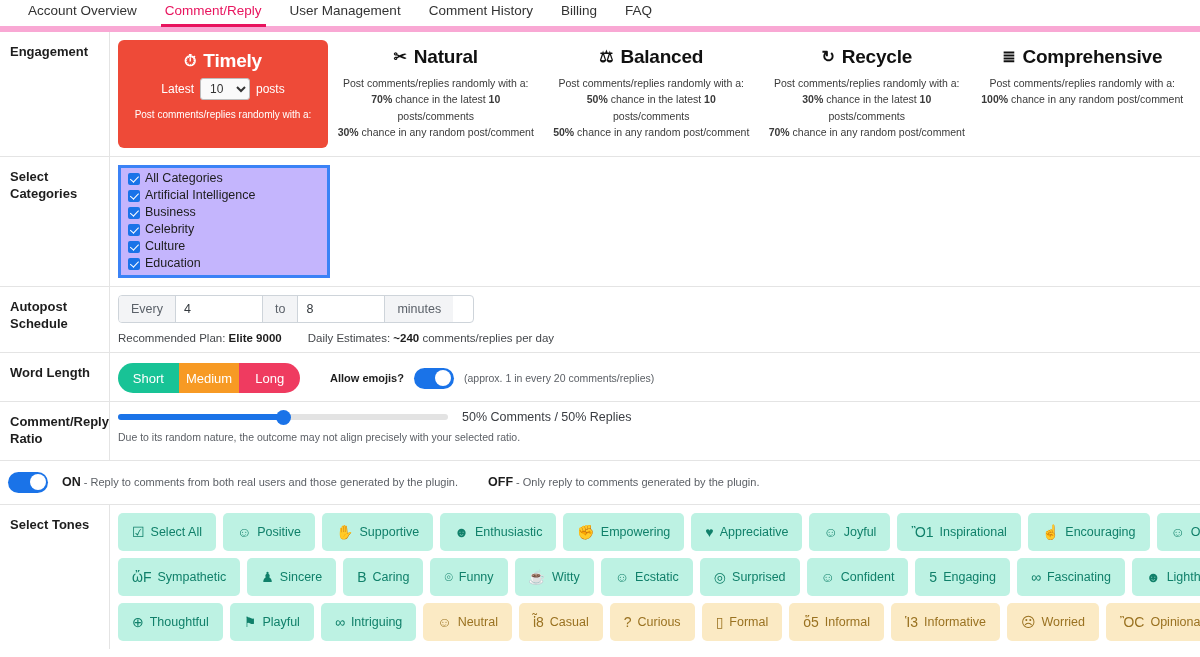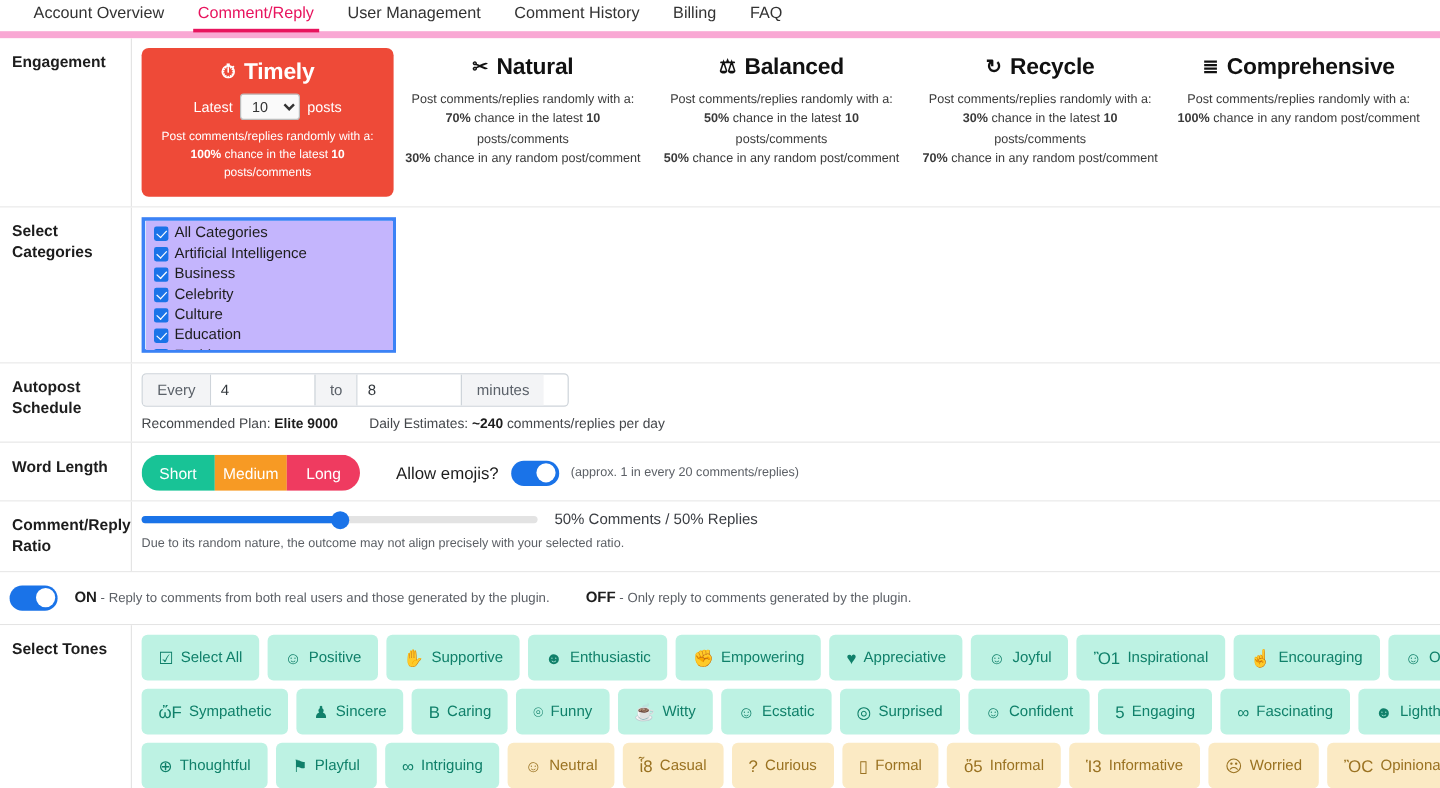--- a/index.html
+++ b/index.html
@@ -201,21 +201,21 @@
   .seg div {
     flex: 1;
     display: flex; align-items: center; justify-content: center;
     color: #fff;
     cursor: pointer;
   }
   .seg .s1 { background: #18c396; }
   .seg .s2 { background: #f79a24; }
   .seg .s3 { background: #ef3b60; }
   .emoji-wrap { display: flex; align-items: center; gap: 10px; }
-  .emoji-label { font-weight: normal; font-size: 14px; color: #1d1d1d; }
+  .emoji-label { font-weight: bold; font-size: 11px; color: #1d1d1d; }
   .toggle {
     width: 40px; height: 21px;
     background: #1a73e8;
     border-radius: 11px;
     position: relative;
     cursor: pointer;
     flex: 0 0 auto;
   }
   .toggle::after {
     content: "";
@@ -300,21 +300,20 @@
             <span class="eng-icon">⏱</span>
             <span>Timely</span>
           </div>
           <div class="eng-latest">
             <span>Latest</span>
             <select class="eng-select"><option value="10">10</option><option value="20">20</option><option value="30">30</option><option value="50">50</option><option value="100">100</option></select>
             <span>posts</span>
           </div>
           <div class="eng-desc">
             <div>Post comments/replies randomly with a:</div>
-            <div><b>100%</b> chance in the latest <b>10</b> posts/comments</div>
           </div>
         </div>
         <div class="eng-card">
           <div class="eng-title">
             <span class="eng-icon">✂</span>
             <span>Natural</span>
           </div>
           <div class="eng-desc">
             <div>Post comments/replies randomly with a:</div>
             <div><b>70%</b> chance in the latest <b>10</b> posts/comments</div>

